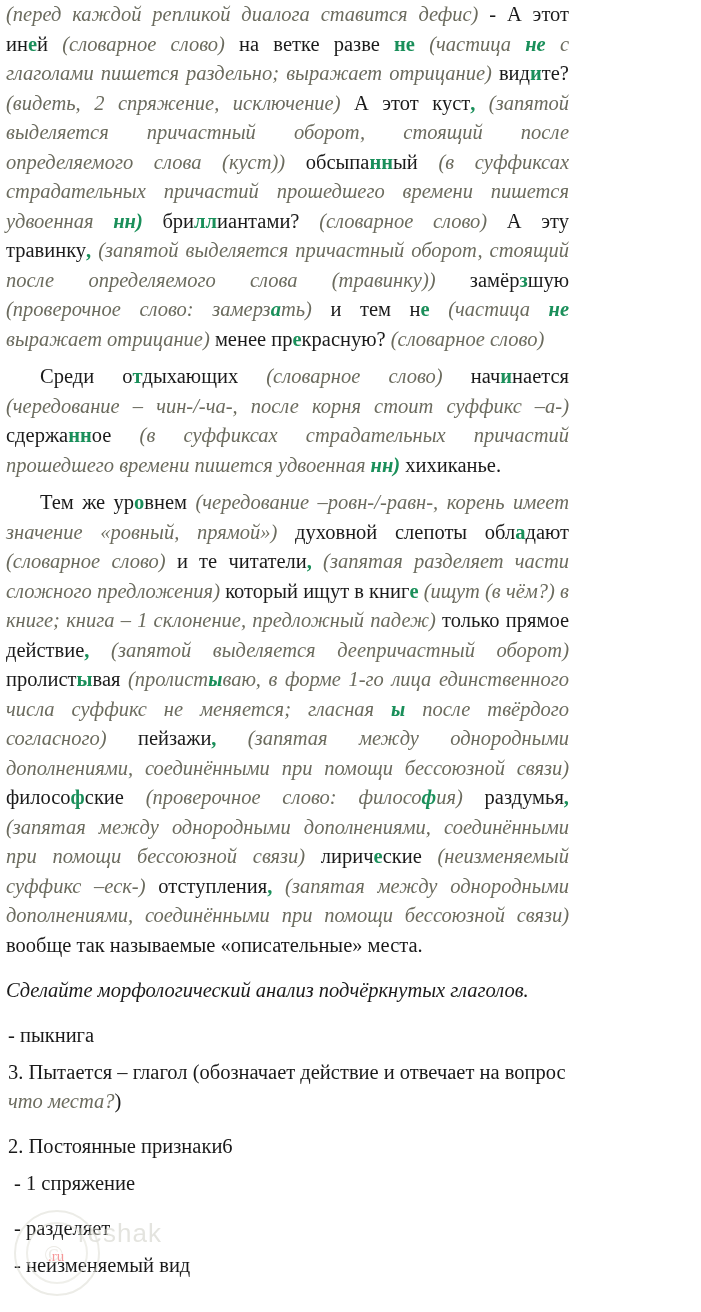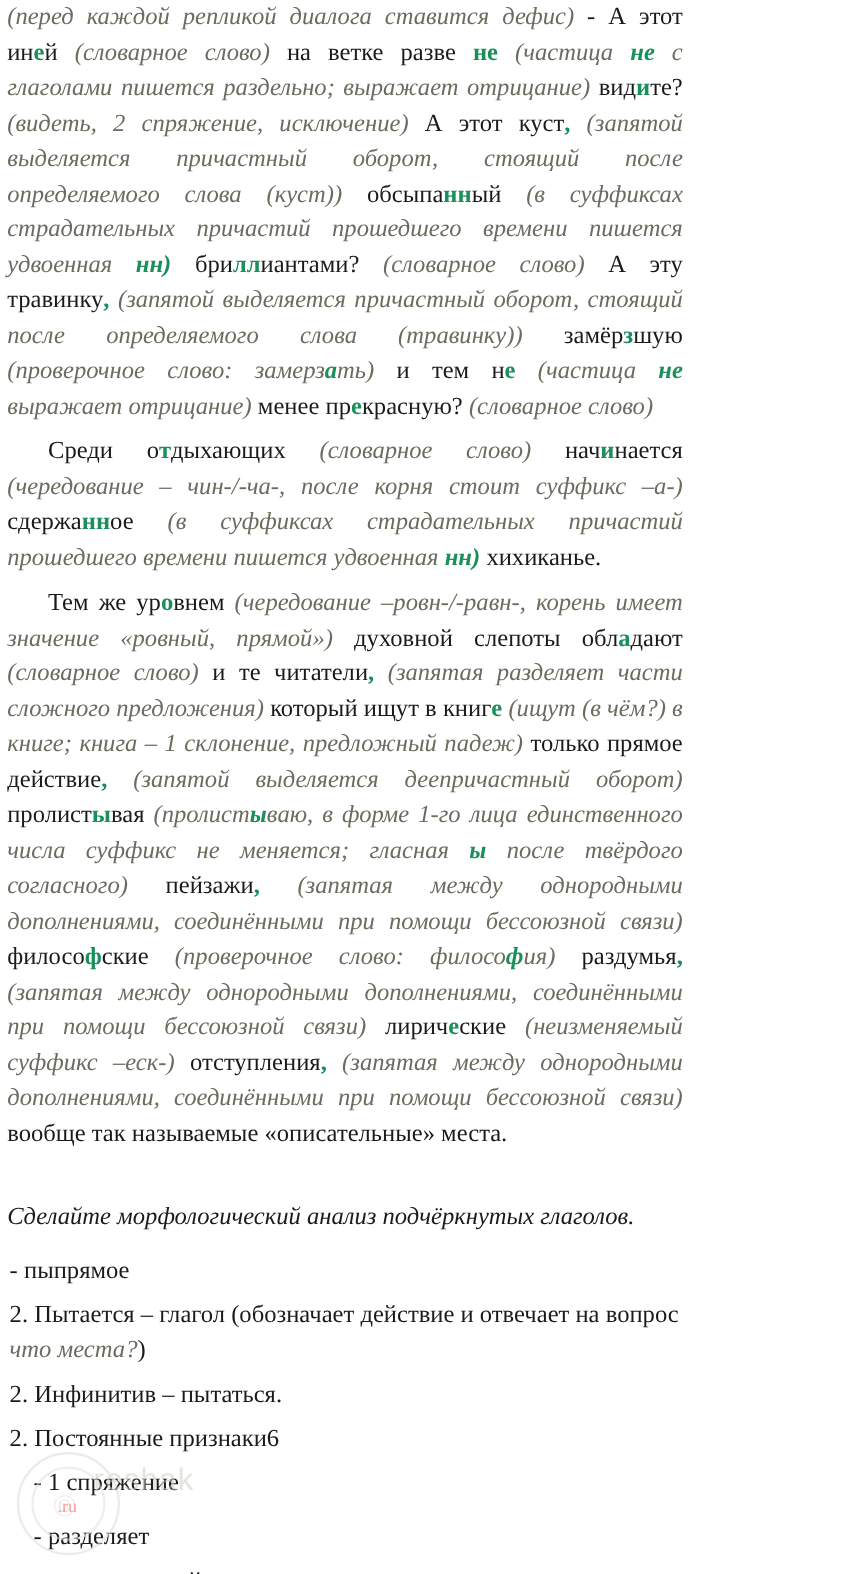--- a/index.html
+++ b/index.html
@@ -59,30 +59,29 @@
   }
   .plain {
     color: #1a1a1a;
   }
   .task {
     font-style: italic;
     font-size: 20.5px;
     line-height: 29px;
     padding: 0 16px 0 6px;
     color: #1a1a1a;
-    margin-top: 24px;
   }
   .item {
     font-size: 20.5px;
     line-height: 29px;
     padding: 0 4px 0 8px;
     color: #1a1a1a;
   }
   .item.sub {
-    padding-left: 28px;
+    padding-left: 14px;
   }
   .watermark {
     position: absolute;
     left: 8px;
     bottom: 6px;
     width: 160px;
     height: 110px;
     pointer-events: none;
     opacity: 0.55;
   }
@@ -141,25 +140,24 @@
       <div class="para indent"><span class="plain">Тем же ур</span><span class="hl">о</span><span class="plain">внем </span><span class="note">(чередование –ровн-/-равн-, корень имеет значение «ровный, прямой»)</span><span class="plain"> духовной слепоты обл</span><span class="hl">а</span><span class="plain">дают </span><span class="note">(словарное слово)</span><span class="plain"> и те читатели</span><span class="hl">,</span><span class="plain"> </span><span class="note">(запятая разделяет части сложного предложения)</span><span class="plain"> который ищут в книг</span><span class="hl">е</span><span class="plain"> </span><span class="note">(ищут (в чём?) в книге; книга – 1 склонение, предложный падеж)</span><span class="plain"> только прямое действие</span><span class="hl">,</span><span class="plain"> </span><span class="note">(запятой выделяется деепричастный оборот)</span><span class="plain"> пролист</span><span class="hl">ы</span><span class="plain">вая </span><span class="note">(пролист</span><span class="hl-it">ы</span><span class="note">ваю, в форме 1-го лица единственного числа суффикс не меняется; гласная </span><span class="hl-it">ы</span><span class="note"> после твёрдого согласного)</span><span class="plain"> пейзажи</span><span class="hl">,</span><span class="plain"> </span><span class="note">(запятая между однородными дополнениями, соединёнными при помощи бессоюзной связи)</span><span class="plain"> филосо</span><span class="hl">ф</span><span class="plain">ские </span><span class="note">(проверочное слово: филосо</span><span class="hl-it">ф</span><span class="note">ия)</span><span class="plain"> раздумья</span><span class="hl">,</span><span class="plain"> </span><span class="note">(запятая между однородными дополнениями, соединёнными при помощи бессоюзной связи)</span><span class="plain"> лирич</span><span class="hl">е</span><span class="plain">ские </span><span class="note">(неизменяемый суффикс –еск-)</span><span class="plain"> отступления</span><span class="hl">,</span><span class="plain"> </span><span class="note">(запятая между однородными дополнениями, соединёнными при помощи бессоюзной связи)</span><span class="plain"> вообще так называемые «описательные» места.</span></div>
     </div>
 
   <div class="block-gap"></div>
 
   <div class="task">Сделайте морфологический анализ подчёркнутых глаголов.</div>
 
   <div class="block-gap"></div>
 
   <div id="items">
-      <div class="item"><span class="plain">- п</span><span class="plain">ы</span><span class="plain">прямое</span></div>
+      <div class="item"><span class="plain">- п</span><span class="plain">ы</span><span class="plain">книга</span></div>
       <div class="small-gap"></div>
-      <div class="item"><span class="plain">2. Пытается – глагол (обозначает действие и отвечает на вопрос </span><span class="note-dark">что места?</span><span class="plain">)</span></div>
+      <div class="item"><span class="plain">3. Пытается – глагол (обозначает действие и отвечает на вопрос </span><span class="note-dark">что места?</span><span class="plain">)</span></div>
       <div class="small-gap"></div>
-      <div class="item"><span class="plain">2. Инфинитив – пытаться.</span></div>
       <div class="small-gap"></div>
       <div class="item"><span class="plain">2. Постоянные признаки6</span></div>
       <div class="small-gap"></div>
       <div class="item sub"><span class="plain">- 1 спряжение</span></div>
       <div class="small-gap"></div>
       <div class="small-gap"></div>
       <div class="item sub"><span class="plain">- разделяет</span></div>
       <div class="small-gap"></div>
       <div class="item sub"><span class="plain">- неизменяемый вид</span></div>
       <div class="small-gap"></div>

